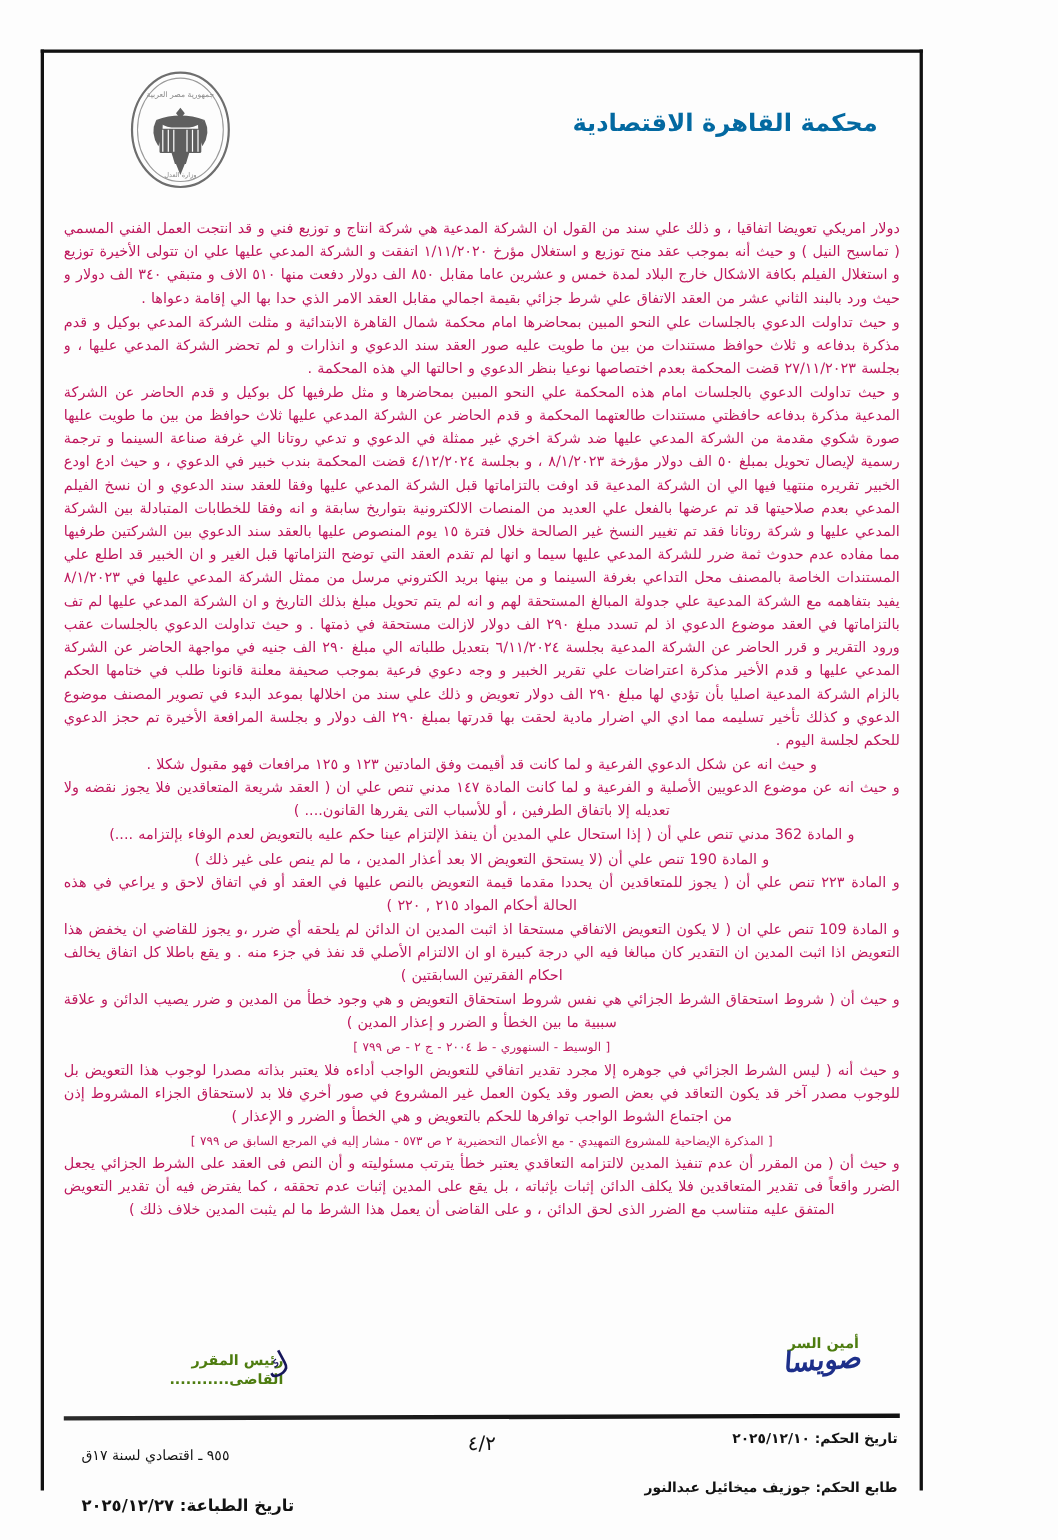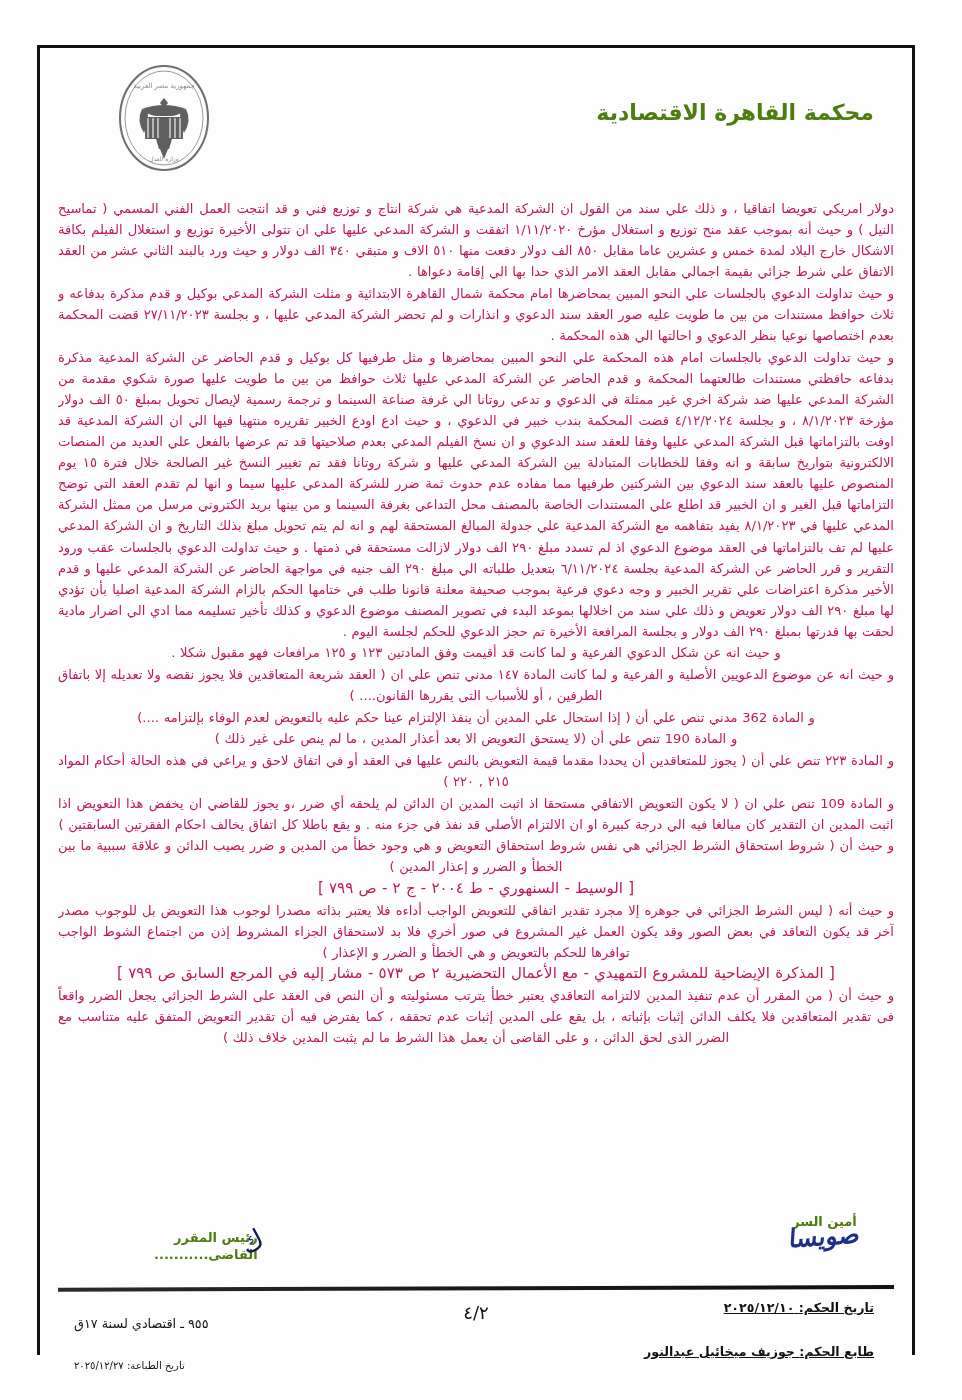--- a/index.html
+++ b/index.html
@@ -22,21 +22,21 @@
     position: absolute;
     inset: 0;
     background: #fdfdfd;
   }
 
   
   .page-frame {
     position: absolute;
     left: 37px;
     top: 45px;
-    width: 878px;
+    width: 802px;
     height: 1310px;
     border-left: 3px solid #111;
     border-right: 3px solid #111;
     border-top: 3px solid #111;
     border-bottom: none;
     box-sizing: border-box;
   }
 
   .frame-inner {
     position: absolute;
@@ -59,21 +59,21 @@
     height: 112px;
   }
 
   .court-title {
     position: absolute;
     right: 22px;
     top: 52px;
     font-size: 22px;
     font-weight: bold;
     letter-spacing: 0.3px;
-    color: #4d7c0f;
+    color: #0369a1;
     white-space: nowrap;
   }
 
   
   .doc-body {
     position: absolute;
     right: 18px;
     left: 18px;
     top: 150px;
     height: 1010px;
@@ -90,21 +90,21 @@
     word-spacing: 0.5px;
   }
 
   .para.center-last {
     text-align-last: center;
   }
 
   .para.citation {
     text-align: left;
     text-align-last: center;
-    font-size: 15px;
+    font-size: 11px;
   }
 
   
   .signature-zone {
     position: absolute;
     right: 18px;
     left: 18px;
     top: 1165px;
     height: 80px;
   }
@@ -192,25 +192,24 @@
     position: absolute;
     width: 100%;
     height: 26px;
   }
 
   .footer-row.r1 { top: 0; }
   .footer-row.r2 { top: 44px; }
 
   .foot-right {
     position: absolute;
-    right: 20px;
+    right: 2px;
     top: 0;
     font-weight: bold;
     white-space: nowrap;
-    text-decoration: underline;
   }
 
   .foot-right .label { font-weight: bold; }
   .foot-right .value { font-weight: bold; }
 
   .foot-center {
     position: absolute;
     left: 50%;
     transform: translateX(-50%);
     top: 2px;
@@ -224,22 +223,22 @@
     top: 16px;
     font-weight: normal;
     font-size: 12.8px;
     white-space: nowrap;
   }
 
   .print-date {
     position: absolute;
     left: 16px;
     top: 60px;
-    font-weight: normal;
-    font-size: 10px;
+    font-weight: bold;
+    font-size: 15px;
     white-space: nowrap;
   }
 </style>
 </head>
 <body>
 
 <div class="page-scan"></div>
 
 <div class="page-frame">
   <div class="frame-inner">

